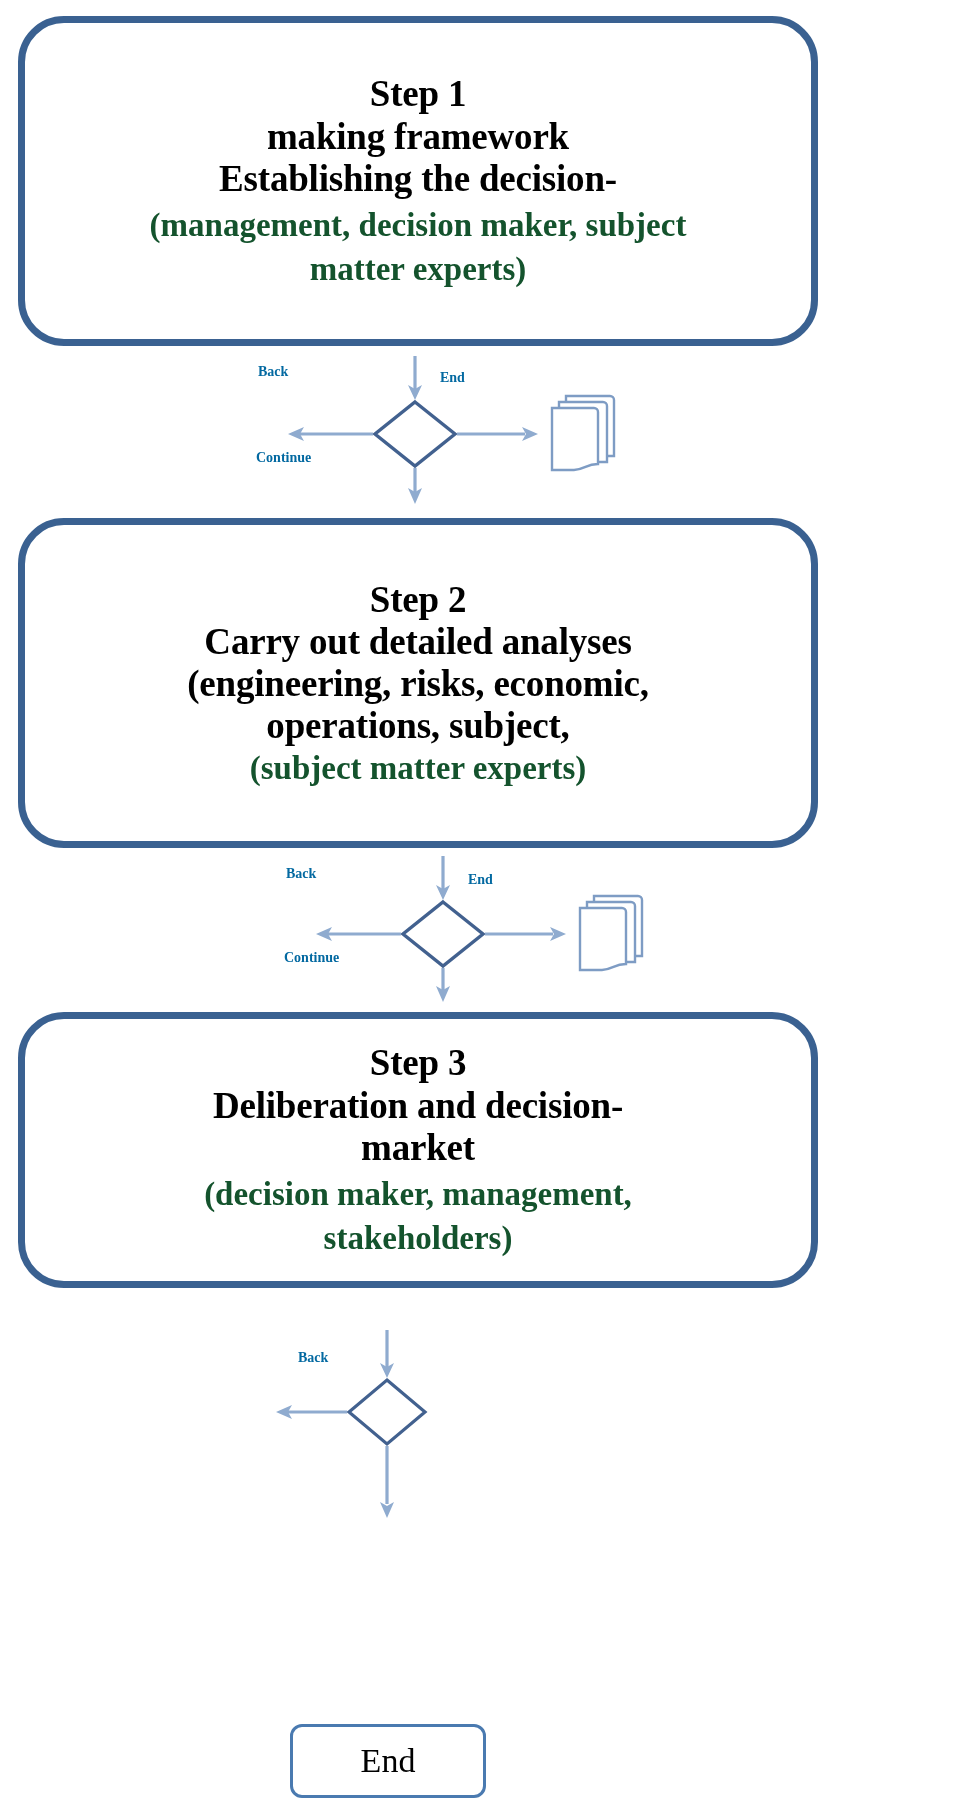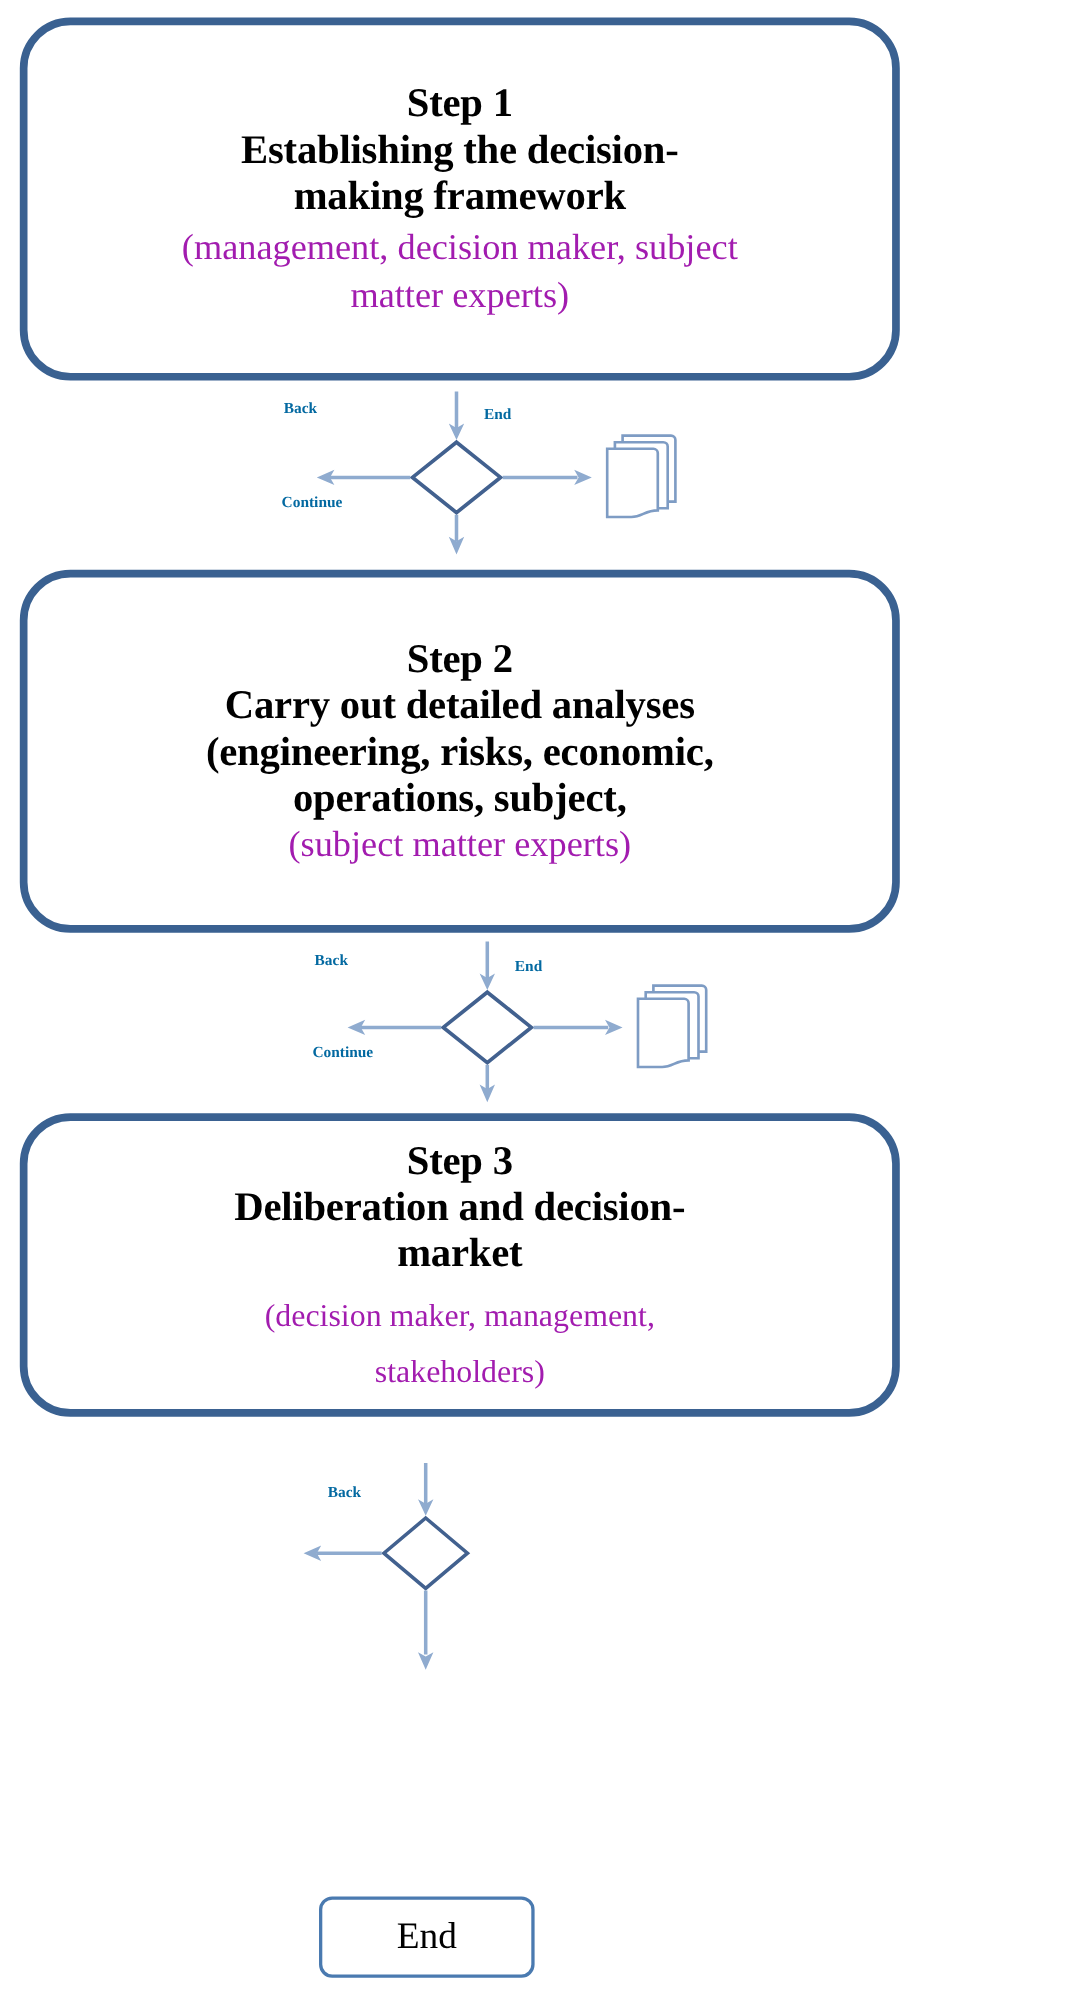--- a/index.html
+++ b/index.html
@@ -32,36 +32,36 @@
     text-align: center;
     padding: 8px 16px;
   }
   .step-title {
     font-weight: bold;
     color: #000000;
     line-height: 1.14;
     letter-spacing: -0.2px;
   }
   .step-sub {
-    font-weight: normal;
-    color: #a21caf;
+    font-weight: bold;
+    color: #14532d;
     line-height: 1.16;
   }
 
   #step1 { left: 18px; top: 16px; width: 800px; height: 330px; }
   #step1 .step-title { font-size: 37px; }
   #step1 .step-sub   { font-size: 33px; margin-top: 6px; }
 
   #step2 { left: 18px; top: 518px; width: 800px; height: 330px; }
   #step2 .step-title { font-size: 37px; }
   #step2 .step-sub   { font-size: 33px; margin-top: 2px; }
 
   #step3 { left: 18px; top: 1012px; width: 800px; height: 276px; }
   #step3 .step-title { font-size: 37px; }
-  #step3 .step-sub   { font-size: 29px; margin-top: 18px; }
+  #step3 .step-sub   { font-size: 33px; margin-top: 6px; }
 
   
   #end-box {
     position: absolute;
     left: 290px; top: 1724px;
     width: 196px; height: 74px;
     border: 3px solid #4a7ab0;
     border-radius: 12px;
     background: #ffffff;
     display: flex; align-items: center; justify-content: center;
@@ -92,22 +92,22 @@
     font-family: "Liberation Serif", "DejaVu Serif", serif;
   }
 </style>
 </head>
 <body>
 
 <div class="flow">
 
   <div class="step-box" id="step1">
     <div class="step-title">Step 1</div>
+    <div class="step-title">making framework</div>
     <div class="step-title">Establishing the decision-</div>
-    <div class="step-title">making framework</div>
     <div class="step-sub">(management,  decision maker,  subject</div>
     <div class="step-sub">matter  experts)</div>
   </div>
 
   <div class="connector" id="conn1">
     <span class="edge-label" style="left:258px; top:12px;">Back</span>
     <span class="edge-label" style="left:440px; top:18px;">End</span>
     <span class="edge-label" style="left:256px; top:98px;">Continue</span>
 
     <svg width="970" height="160" viewBox="0 0 970 160" xmlns="http://www.w3.org/2000/svg">

